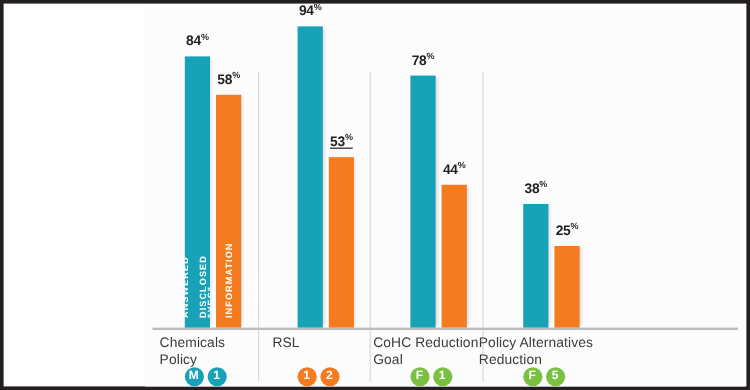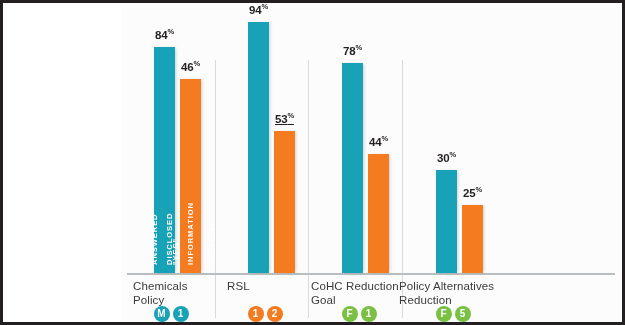--- a/index.html
+++ b/index.html
@@ -154,21 +154,21 @@
   <div class="group" style="left:130px; width:76px;">
     <div class="bars">
       <div class="bar-wrap" style="left:21px;">
         <div class="bar-value" style="bottom:232px;"><span>84</span><span class="pct">%</span></div>
         <div class="bar teal" style="height:226px;"></div>
         <div class="rot-holder">
           <span class="rot-text">ANSWERED "YES"</span>
         </div>
       </div>
       <div class="bar-wrap" style="left:47px;">
-        <div class="bar-value" style="bottom:200px;"><span>46</span><span class="pct">%</span></div>
+        <div class="bar-value" style="bottom:200px;"><span>58</span><span class="pct">%</span></div>
         <div class="bar orange" style="height:194px;"></div>
         <div class="rot-holder">
           <span class="rot-text">DISCLOSED INFORMATION PUBLICLY</span>
         </div>
       </div>
     </div>
     <div class="caption" style="left:0; width:100%;">
       <div>Chemicals</div>
       <div>Policy</div>
     </div>
@@ -216,21 +216,21 @@
     </div>
     <div class="badges">
       <div class="badge green">F</div>
       <div class="badge green">1</div>
     </div>
   </div>
 
   <div class="group" style="left:412px; width:76px;">
     <div class="bars">
       <div class="bar-wrap" style="left:21px;">
-        <div class="bar-value" style="bottom:109px;"><span>30</span><span class="pct">%</span></div>
+        <div class="bar-value" style="bottom:109px;"><span>38</span><span class="pct">%</span></div>
         <div class="bar teal" style="height:103px;"></div>
       </div>
       <div class="bar-wrap" style="left:47px;">
         <div class="bar-value" style="bottom:74px;"><span>25</span><span class="pct">%</span></div>
         <div class="bar orange" style="height:68px;"></div>
       </div>
     </div>
     <div class="caption" style="left:-16px; width:108px;">
       <div>Policy Alternatives</div>
       <div>Reduction</div>

